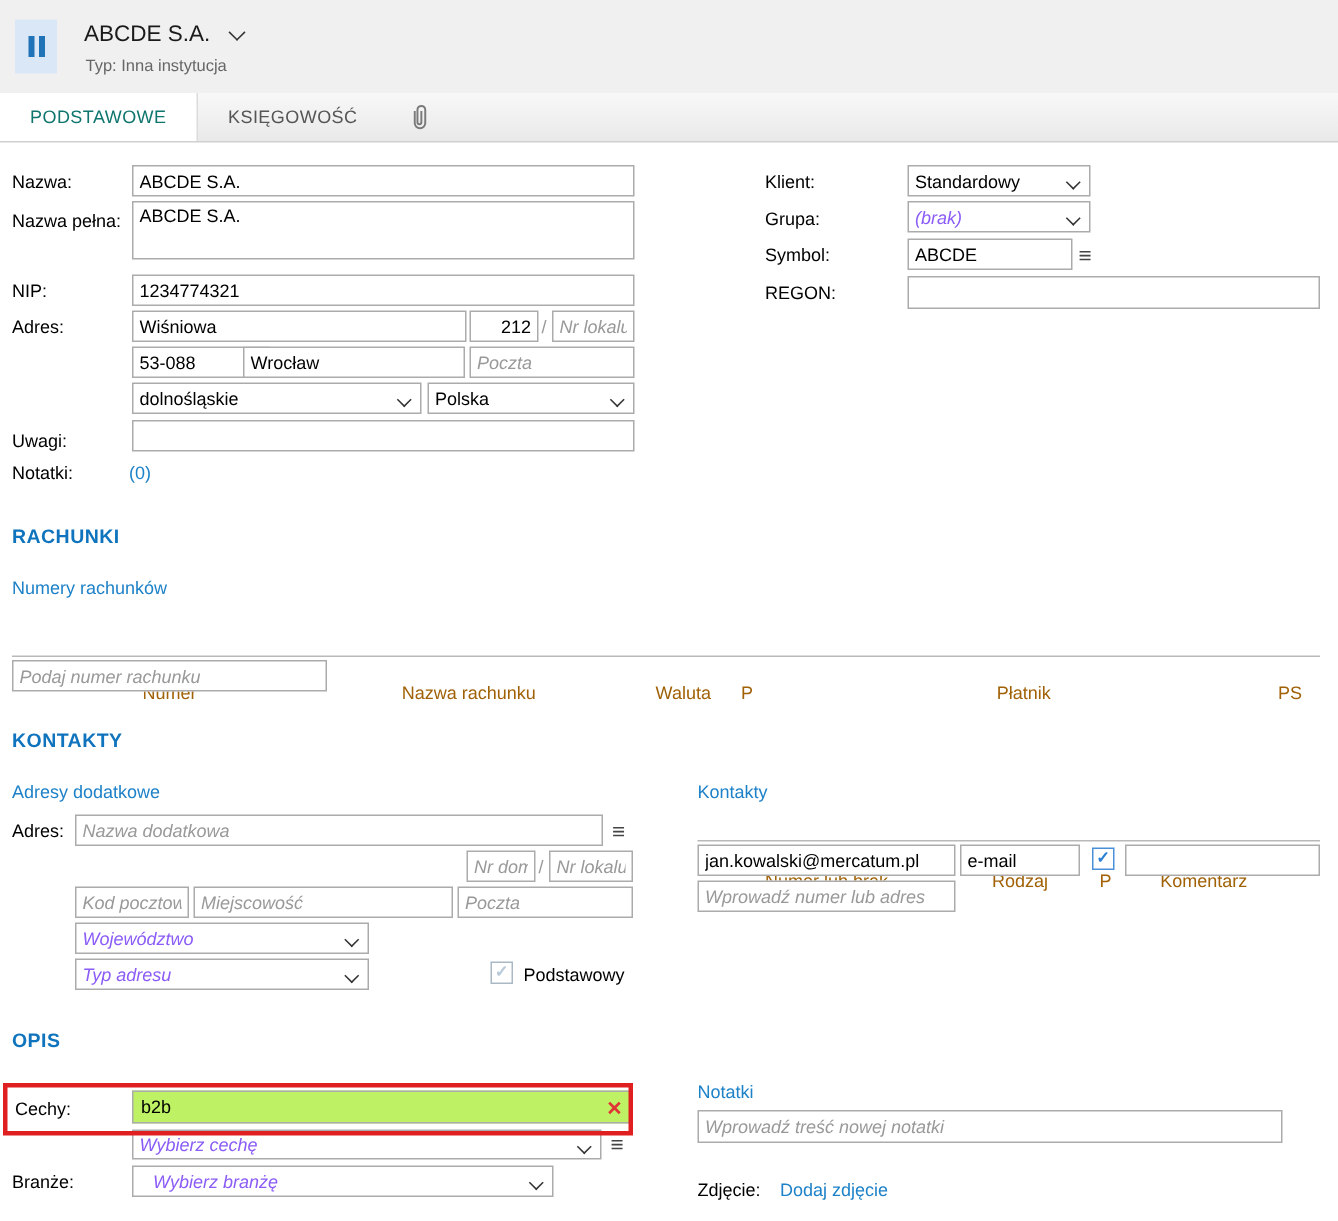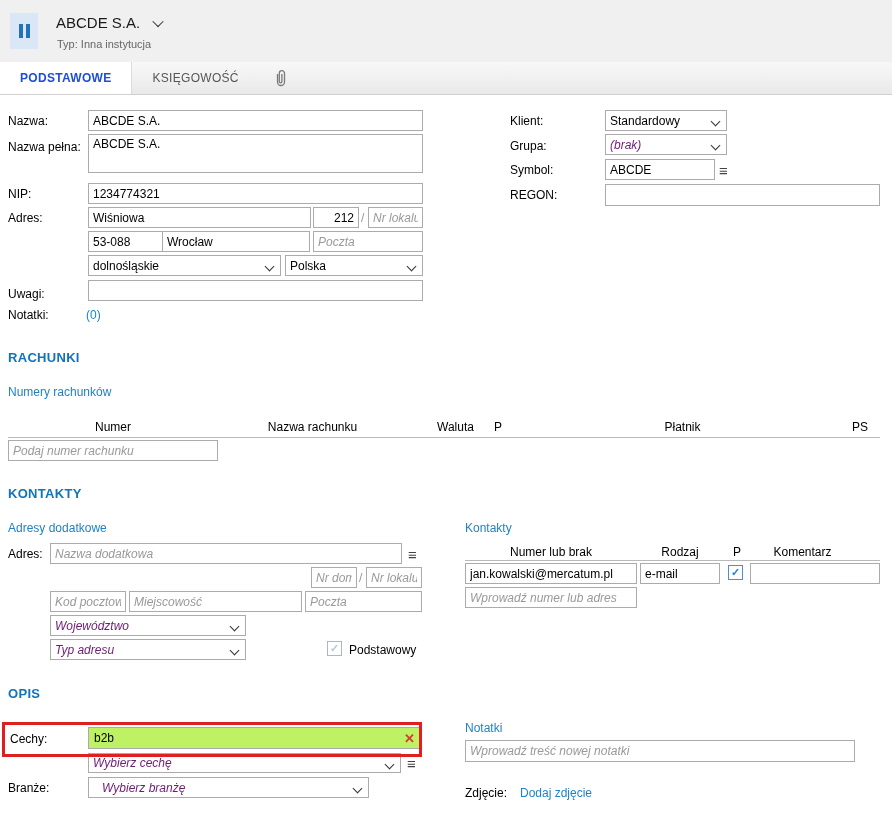--- a/index.html
+++ b/index.html
@@ -12,34 +12,34 @@
   .app-icon { position:absolute; left:10px; top:13px; width:28px; height:36px; background:#d9e7f6; display:flex; align-items:center; justify-content:center; gap:3px; }
   .app-icon .bar { width:4px; height:14px; background:#2173b8; }
   .title-row { position:absolute; left:56px; top:14px; display:flex; align-items:center; }
   .title { font-size:15px; color:#1a1a1a; }
   .chev-down { display:inline-block; width:8px; height:8px; border-right:1.6px solid #333; border-bottom:1.6px solid #333; transform:rotate(45deg) translate(-1px,-1px); margin-left:14px; cursor:pointer; }
   .subtitle { position:absolute; left:57px; top:38px; font-size:11px; color:#666; }
 
   
   .tabs { position:absolute; left:0; top:62px; width:892px; height:33px; background:linear-gradient(#f8f8f8,#e9e9e9); border-bottom:1px solid #d0d0d0; display:flex; align-items:stretch; }
   .tab { padding:0 20px; display:flex; align-items:center; font-size:12px; color:#555; letter-spacing:.3px; cursor:pointer; }
-  .tab.active { background:#fff; color:#1d4ed8; font-weight:bold; border-right:1px solid #dcdcdc; }
+  .tab.active { background:#fff; color:#0f766e; font-weight:normal; border-right:1px solid #dcdcdc; }
   .paperclip { display:flex; align-items:center; margin-left:14px; cursor:pointer; }
 
   
   .lbl { position:absolute; font-size:12px; color:#000; white-space:nowrap; }
   .inp { position:absolute; height:21px; border:1px solid #ababab; background:#fff; font-family:inherit; font-size:12px; padding:0 4px; color:#000; outline:none; }
   input.inp::placeholder, textarea.inp::placeholder { color:#999; font-style:italic; opacity:1; }
   textarea.inp { resize:none; padding-top:2px; line-height:15px; }
   .sel { position:absolute; height:21px; border:1px solid #ababab; background:#fff; display:flex; align-items:center; padding:0 20px 0 4px; cursor:pointer; overflow:hidden; white-space:nowrap; }
   .sel::after { content:""; position:absolute; right:7px; top:7px; width:6px; height:6px; border-right:1.4px solid #333; border-bottom:1.4px solid #333; transform:rotate(45deg); }
-  .ph { color:#701a75; font-style:italic; }
+  .ph { color:#8b5cf6; font-style:italic; }
   .link { position:absolute; color:#1e82c8; font-size:12px; cursor:pointer; white-space:nowrap; }
   .sechead { position:absolute; color:#0f74bd; font-weight:bold; font-size:13px; letter-spacing:.3px; }
-  .colhead { position:absolute; font-size:12px; color:#000000; }
+  .colhead { position:absolute; font-size:12px; color:#a16207;margin-top:35px; }
   .hline { position:absolute; height:1px; background:#b9b9b9; }
   .menu-icon { position:absolute; font-size:15px; color:#444; cursor:pointer; line-height:1; }
   .slash { position:absolute; color:#999; }
   .checkbox { position:absolute; width:15px; height:15px; border:1px solid #8a8a8a; background:#fff; display:flex; align-items:center; justify-content:center; font-size:11px; cursor:pointer; line-height:1; }
   .checkbox.checked { color:#2a7fd4; border-color:#4a90d9; font-weight:bold; }
   .checkbox.soft { color:#b7c9da; border-color:#aab8c5; font-weight:bold; }
   .field-x { position:absolute; height:22px; border:1px solid #ababab; background:#bef264; display:flex; align-items:center; justify-content:space-between; padding:0 5px; }
   .close-x { color:#e03535; font-weight:bold; cursor:pointer; font-size:13px; }
   .red-rect { position:absolute; border:3px solid #e02020; pointer-events:none; z-index:5; }
 </style>

